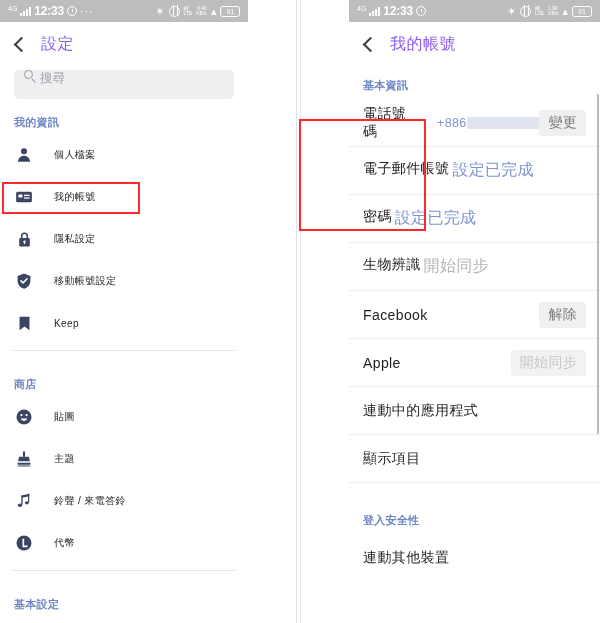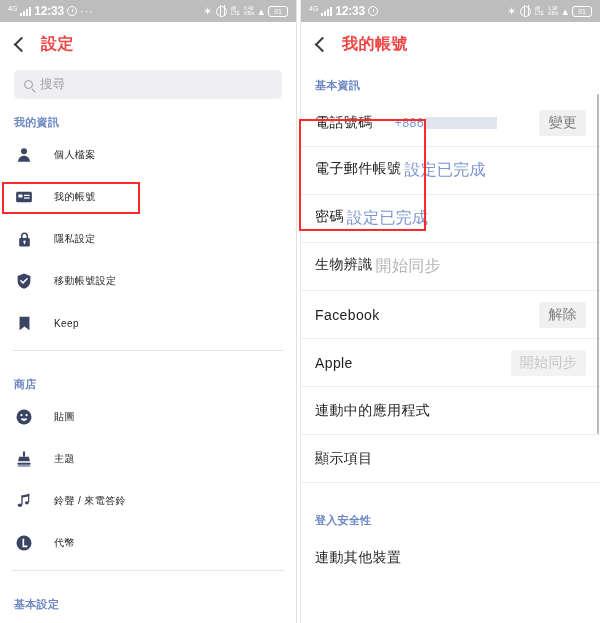--- a/index.html
+++ b/index.html
@@ -6,20 +6,21 @@
   html, body {
     width: 600px; height: 623px;
     font-family: "Liberation Sans", "DejaVu Sans", sans-serif;
     background: #ffffff;
     overflow: hidden;
   }
   .screen {
     position: relative;
     width: 600px; height: 623px;
     display: flex;
+    gap: 48px;
   }
 
   
   .panel {
     position: relative;
     height: 623px;
     background: #ffffff;
     overflow: hidden;
   }
   .panel-left  { width: 296px; }
@@ -74,33 +75,33 @@
   }
   .back-chevron {
     width: 11px; height: 11px;
     border-left: 2px solid #3d3d3d;
     border-bottom: 2px solid #3d3d3d;
     transform: rotate(45deg);
     margin-left: 3px;
   }
   .header-title {
     font-size: 16px;
-    font-weight: bold;
-    color: #ef4444;
+    font-weight: normal;
+    color: #8b5cf6;
     letter-spacing: 0.5px;
   }
 
   
   .search-wrap { padding: 4px 14px 10px 14px; }
   .search-box {
     height: 29px;
     background: #efeff1;
     border-radius: 5px;
     display: flex;
-    align-items: center;
+    align-items: flex-start;
     padding: 0 10px;
     gap: 7px;
   }
   .search-ico {
     width: 9px; height: 9px;
     border: 1.4px solid #9a9a9e;
     border-radius: 50%;
     position: relative;
     flex: none;
   }

